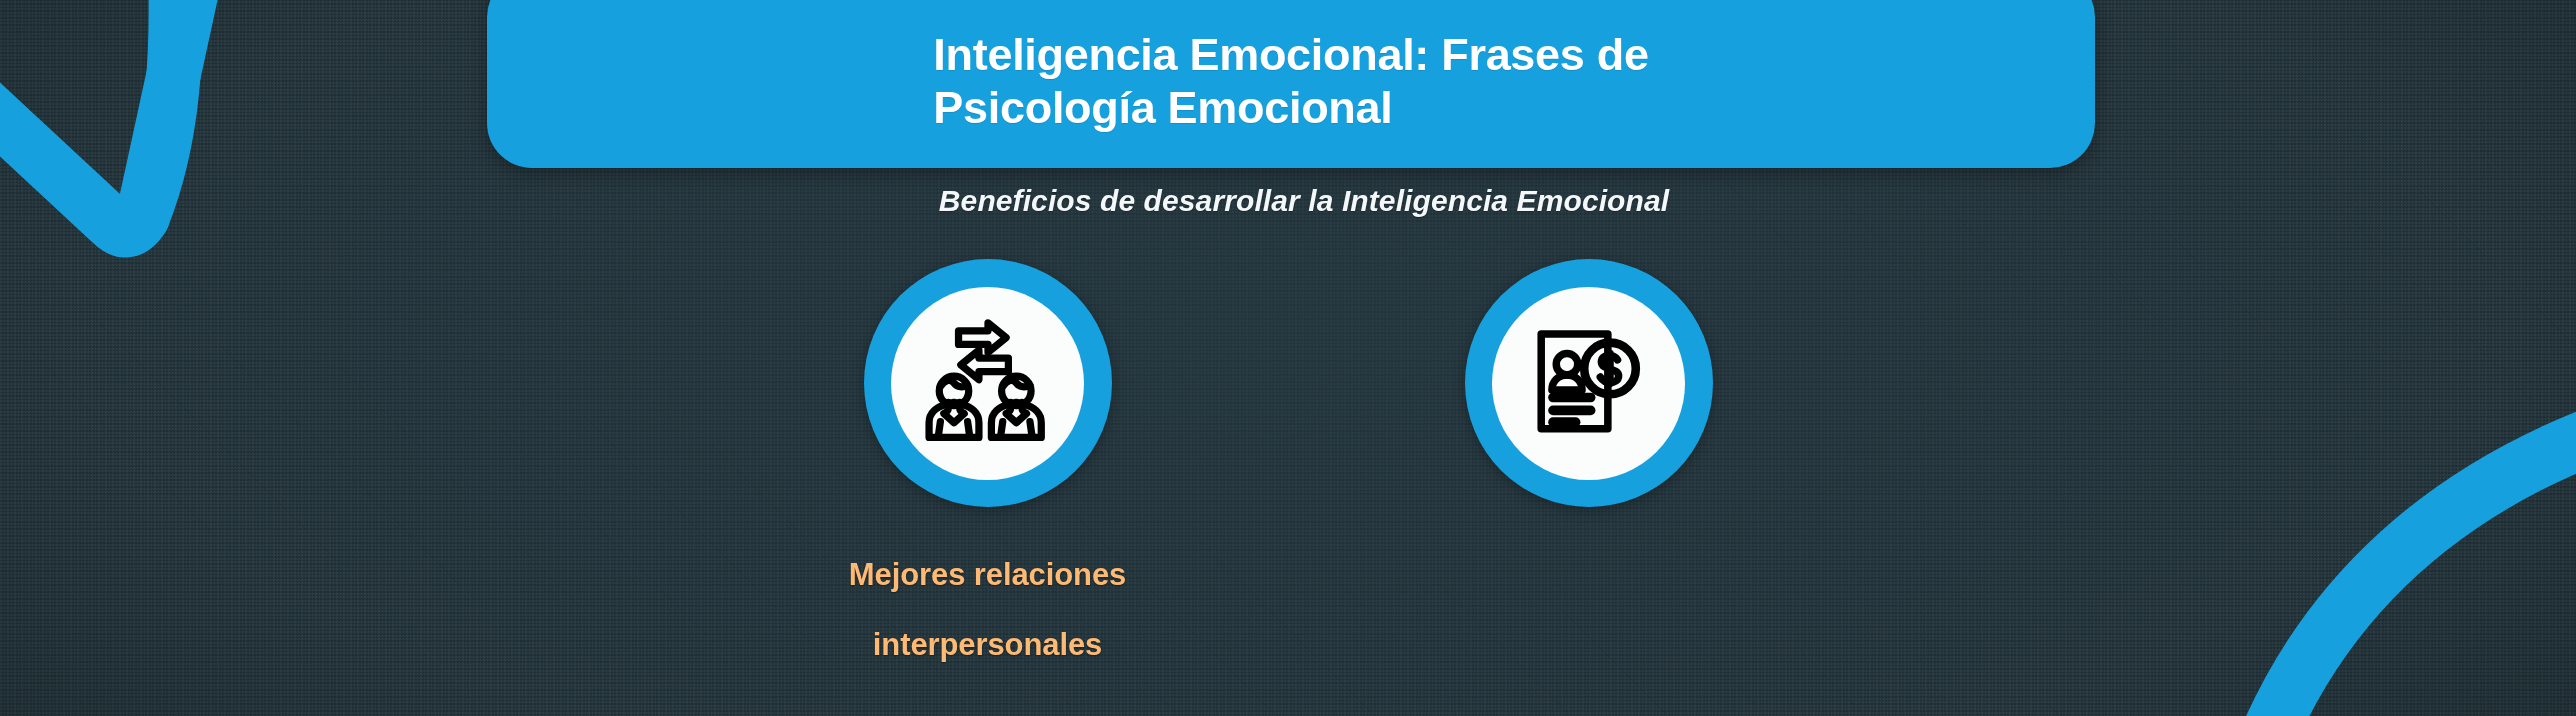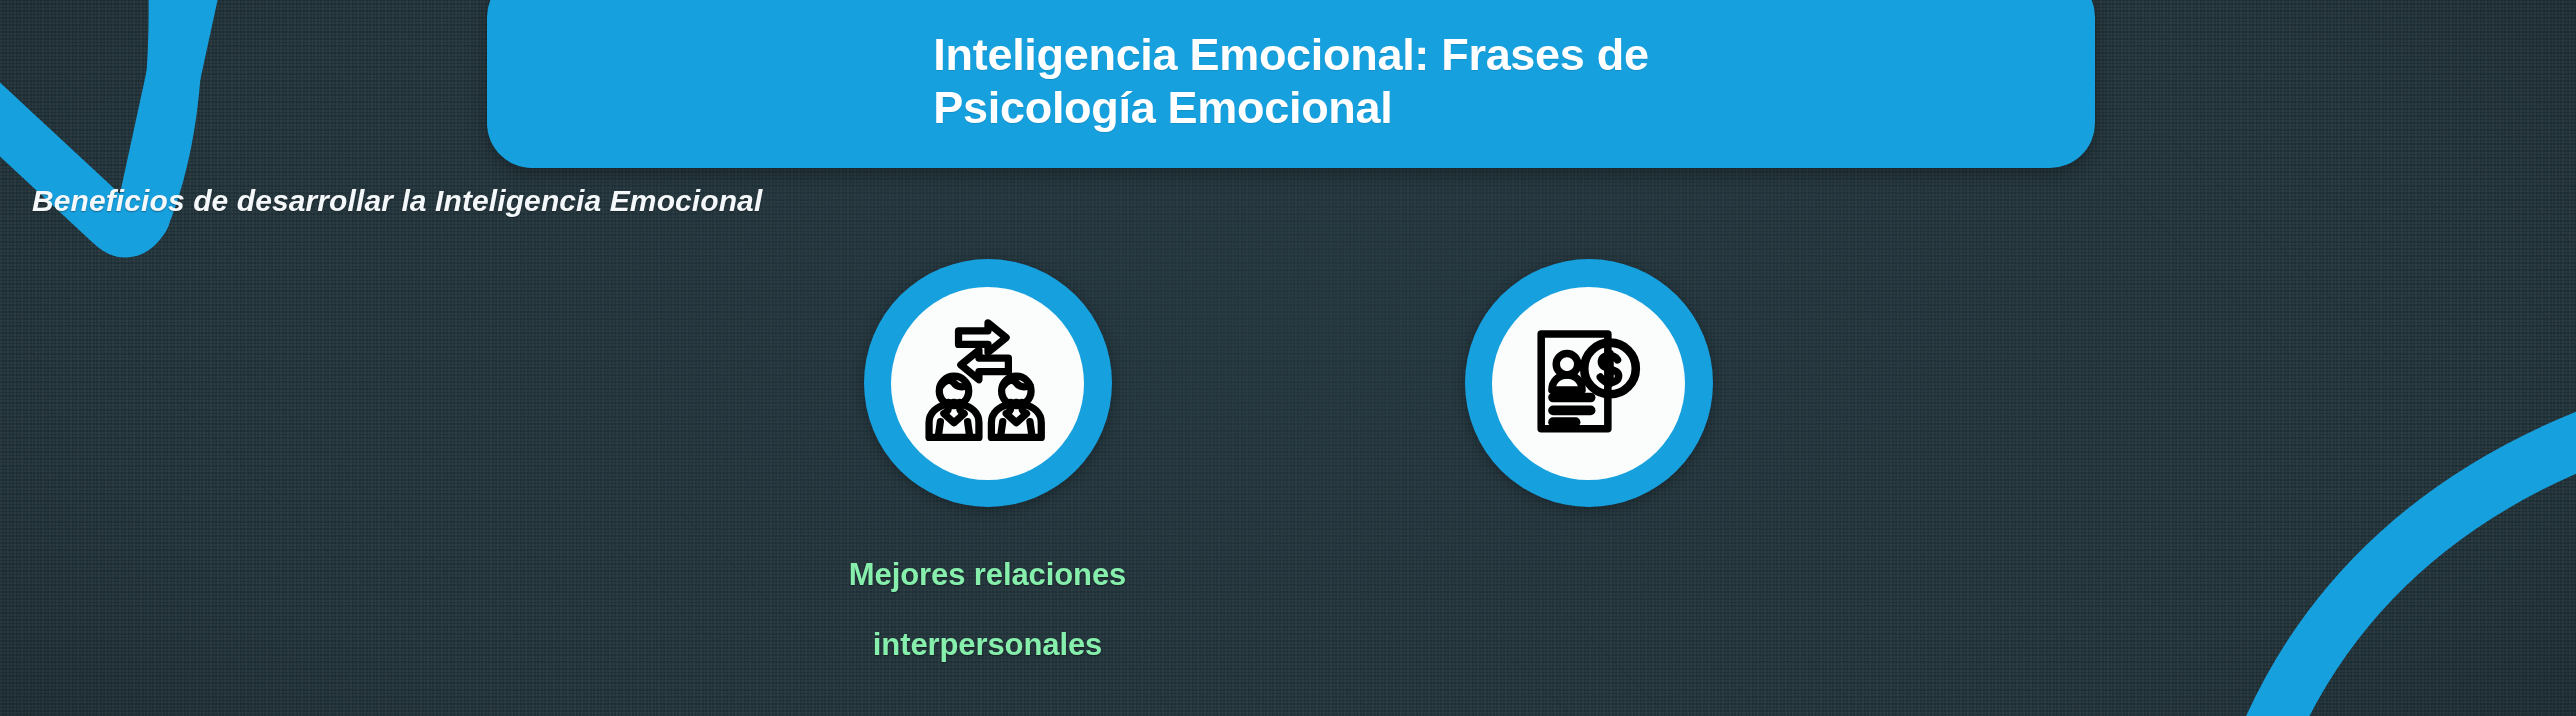--- a/index.html
+++ b/index.html
@@ -84,21 +84,21 @@
     padding-top: 24px;
     text-shadow: 0 0.7px 0.7px rgba(0,0,0,0.10);
   }
 
   
   .subtitle {
     position: absolute;
     left: 0;
     right: 0;
     top: 184px;
-    text-align: left;
+    text-align: center;
     color: #f4f8fa;
     font-size: 30px;
     font-style: italic;
     font-weight: 600;
     letter-spacing: 0.1px;
     text-shadow: 0 0.7px 1.4px rgba(0,0,0,0.35);
     padding-left: 32px;
   }
 
   
@@ -136,21 +136,21 @@
     display: flex;
     align-items: center;
     justify-content: center;
   }
   .badge-inner svg {
     display: block;
   }
   .benefit-label {
     margin-top: 16.7px;
     text-align: center;
-    color: #86efac;
+    color: #fdba74;
     font-size: 31px;
     font-weight: 700;
     line-height: 1.12;
     letter-spacing: -0.1px;
     text-shadow: 0 1.4px 2.1px rgba(0,0,0,0.40);
     white-space: pre-line;
   }
 
   
   .benefit-1 { margin-right: -25px; }

